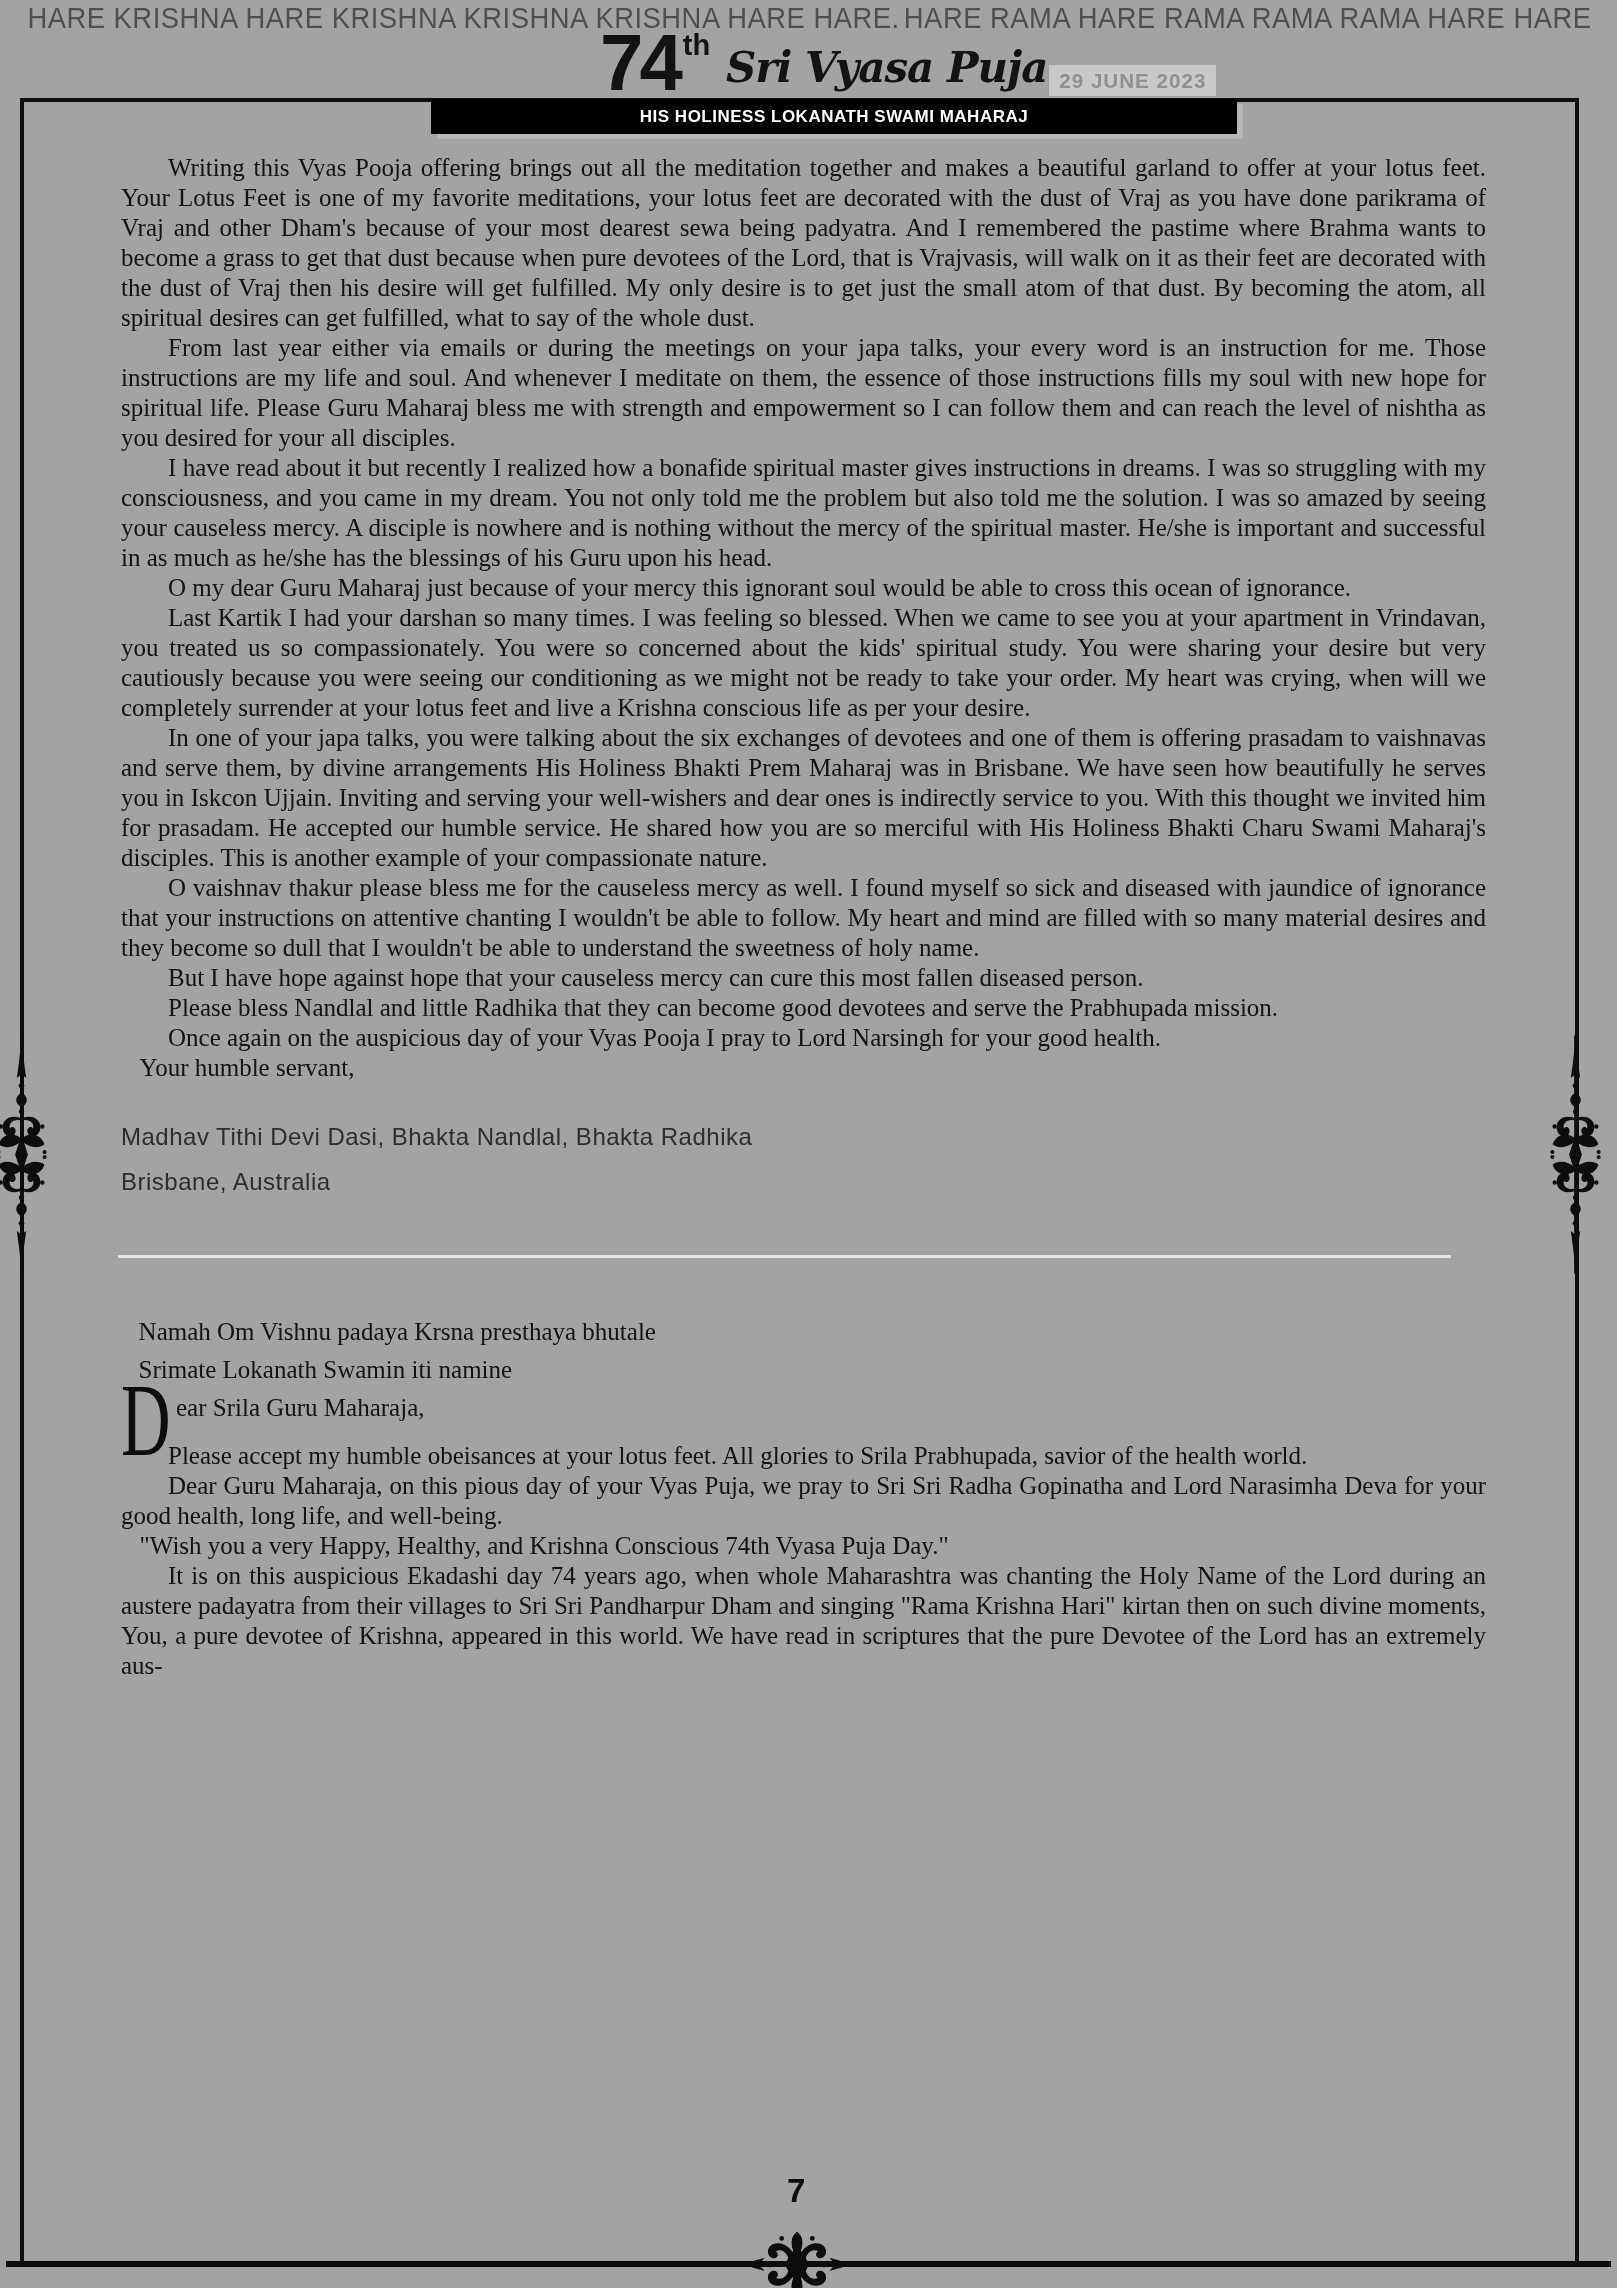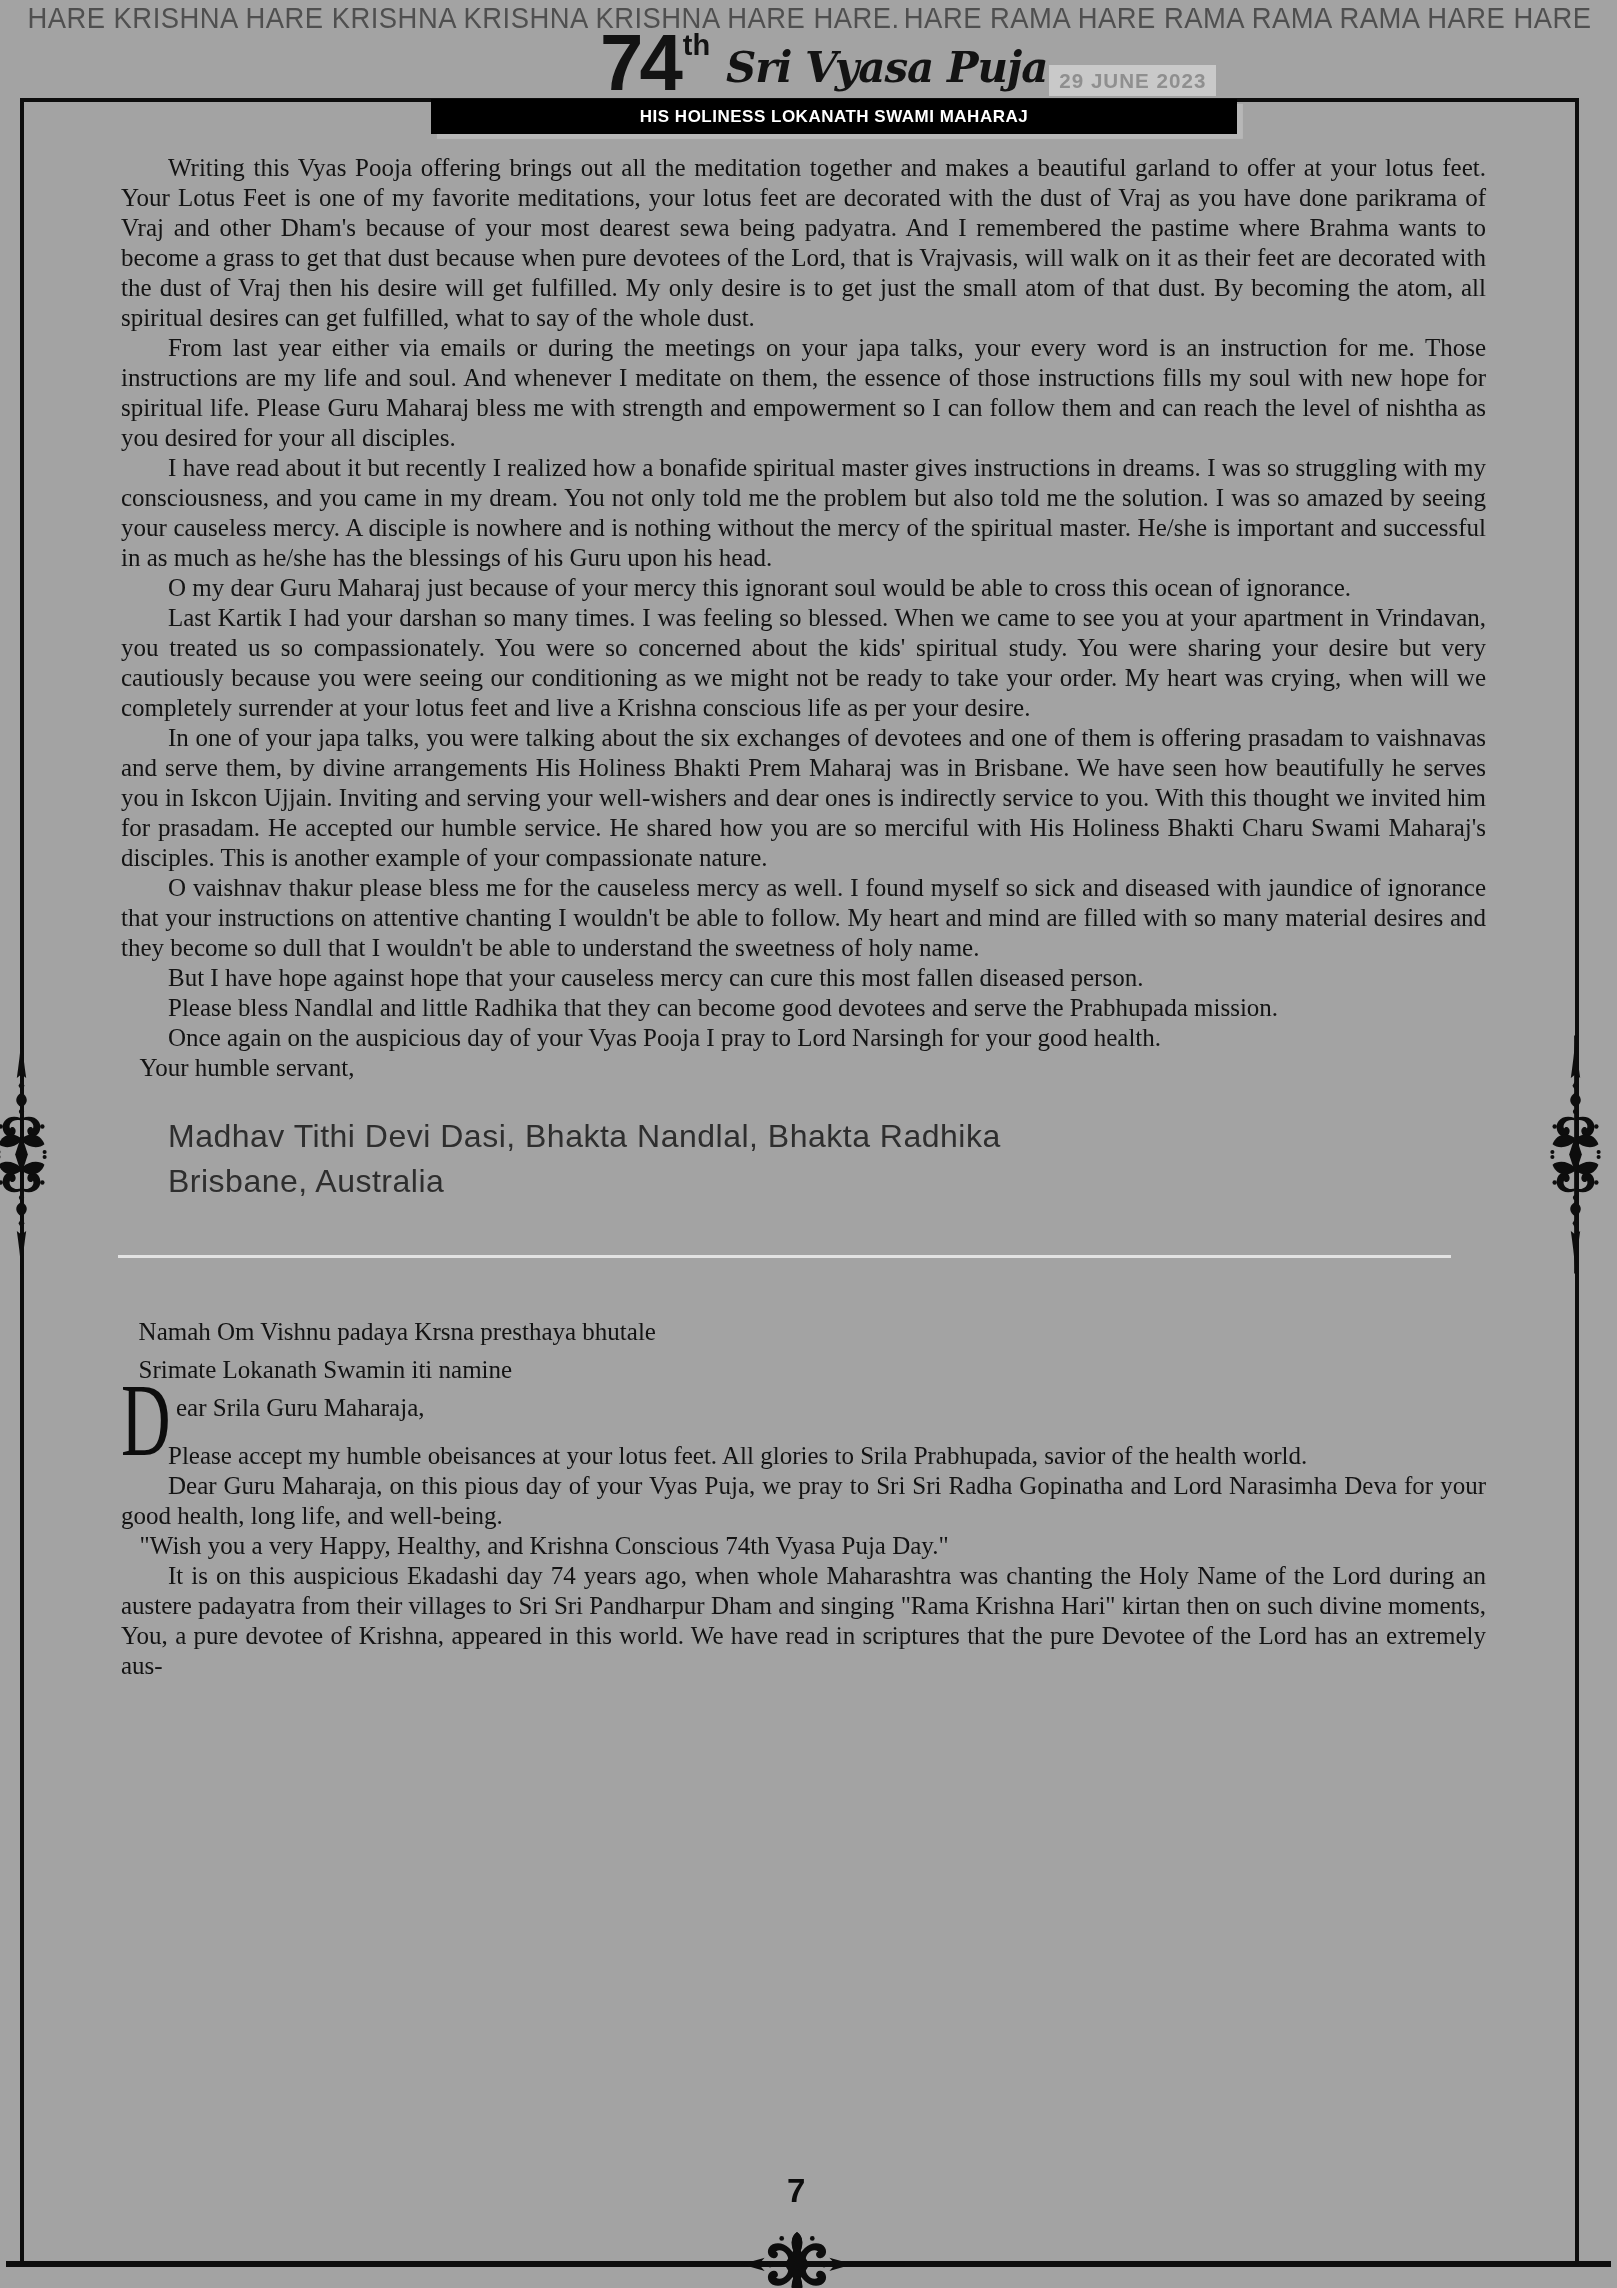--- a/index.html
+++ b/index.html
@@ -73,21 +73,21 @@
   .content{
     position:absolute;left:121px;top:153px;width:1365px;
     font-size:25px;line-height:30px;
   }
   .content p{margin:0;text-align:justify;text-indent:47px;}
   p.small-indent{text-indent:18.6px;}
   .closing{margin-top:0;}
   .sig-block{
     margin-top:31px;
     font-family:"Liberation Sans","DejaVu Sans",sans-serif;
-    font-size:32px;line-height:45px;color:#2e2e2e;letter-spacing:0.5px;margin-left:47px;
+    font-size:24px;line-height:45px;color:#2e2e2e;letter-spacing:0.5px;
   }
   .divider{
     margin:51px 0 0 -2.9px;width:1333px;height:2.9px;background:#e3e3e3;
   }
   .section-b{position:relative;margin-top:55px;}
   .invocation{line-height:38px;text-indent:17.6px;}
   .salutation{line-height:38px;padding-left:55px;}
   .dropcap{
     position:absolute;left:0;top:55px;
     font-family:"Liberation Serif","DejaVu Serif",serif;

